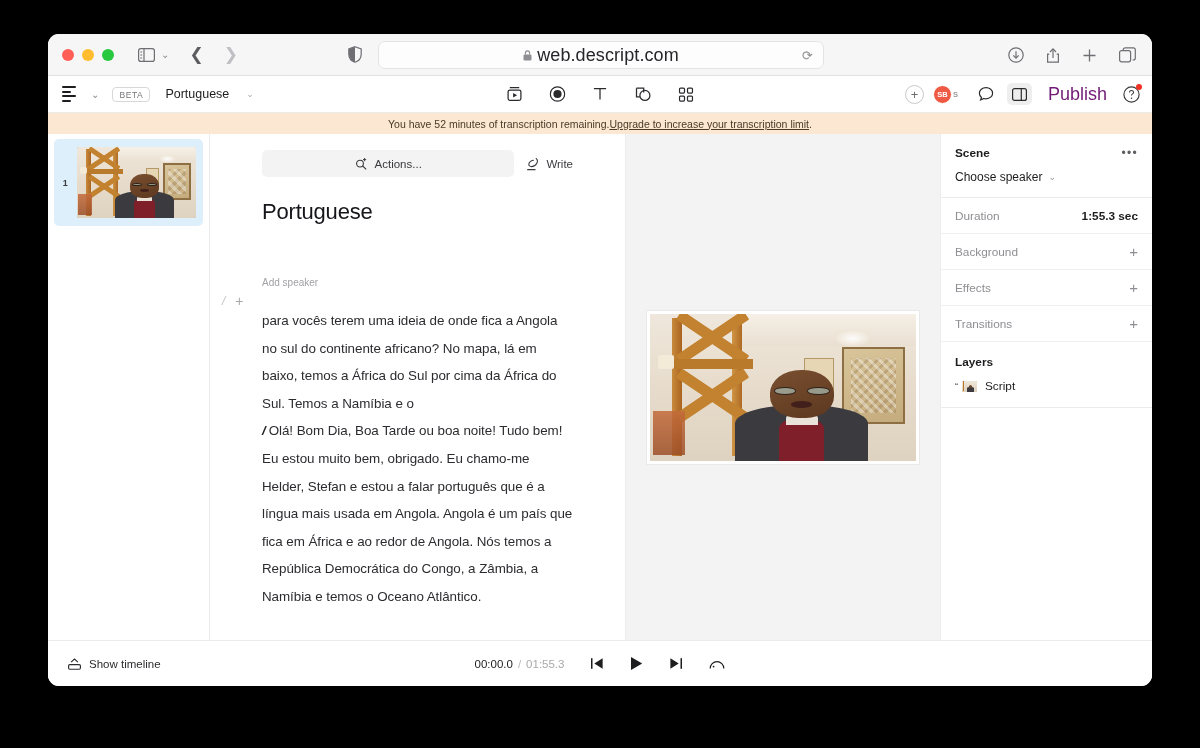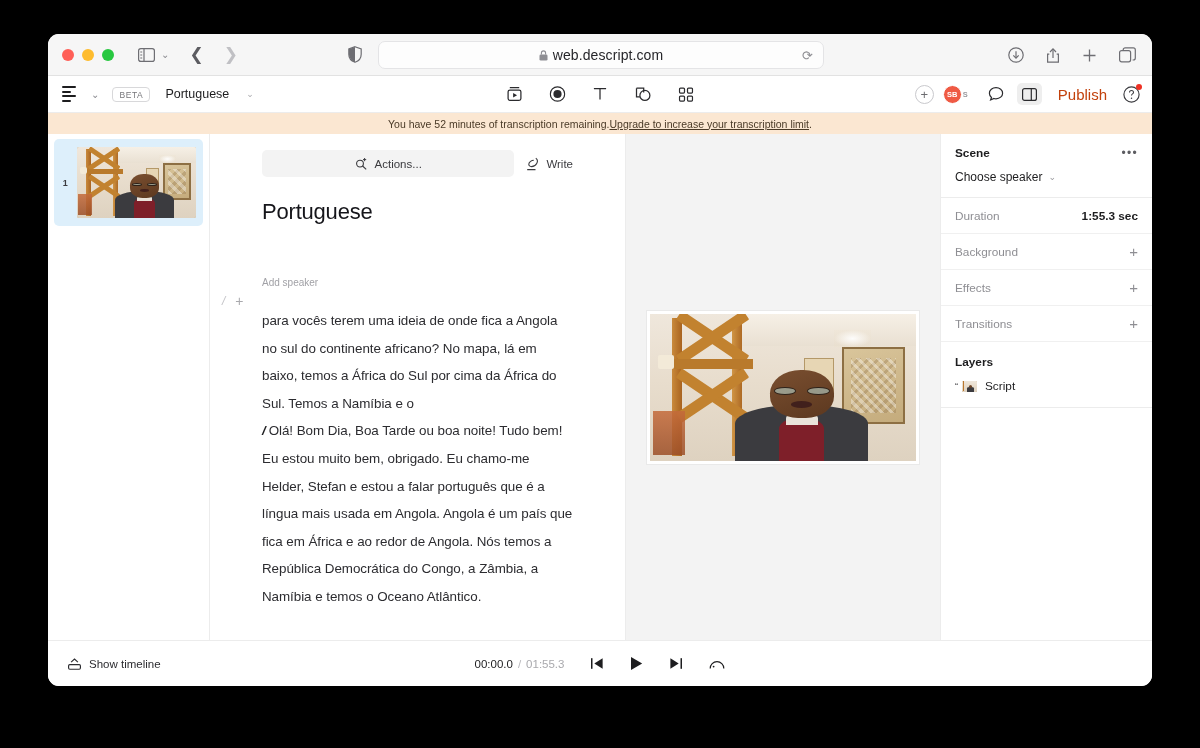--- a/index.html
+++ b/index.html
@@ -50,21 +50,21 @@
 
   .urlbar {
     position: absolute; left: 330px; top: 7px;
     width: 446px; height: 28px;
     background: #fdfdfd;
     border: 1px solid #e4e4e6;
     border-radius: 7px;
     display: flex; align-items: center; justify-content: center;
     gap: 5px;
   }
-  .url-text { font-size: 14px; color: #26262a; letter-spacing: .1px; }
+  .url-text { font-size: 18px; color: #26262a; letter-spacing: .1px; }
   .reload { position: absolute; right: 10px; top: 6px; color: #8e8e93; font-size: 13px; }
 
   .right-chrome {
     position: absolute; right: 16px; top: 0; height: 42px;
     display: flex; align-items: center; gap: 22px;
   }
 
   
   .app-toolbar {
     height: 37px;
@@ -111,21 +111,21 @@
     display: flex; align-items: center; justify-content: center;
     font-size: 7.5px; font-weight: bold; color: #fff;
     border: 1.5px solid #fff;
   }
   .avatar.a2 { margin-left: -6px; background: transparent !important; color: #9a9a9e; border: none; }
   .panel-btn {
     width: 25px; height: 22px; border-radius: 5px;
     background: #eeeeee;
     display: flex; align-items: center; justify-content: center;
   }
-  .publish { font-size: 15px; color: #c2410c; padding: 0 3px; }
+  .publish { font-size: 18px; color: #701a75; padding: 0 3px; }
   .help-wrap { position: relative; display: inline-flex; }
   .help-dot {
     position: absolute; right: -2px; top: -2px;
     width: 6px; height: 6px; border-radius: 50%; background: #ef3124;
   }
 
   
   .banner {
     height: 21px;
     background: #fbe7d2;

